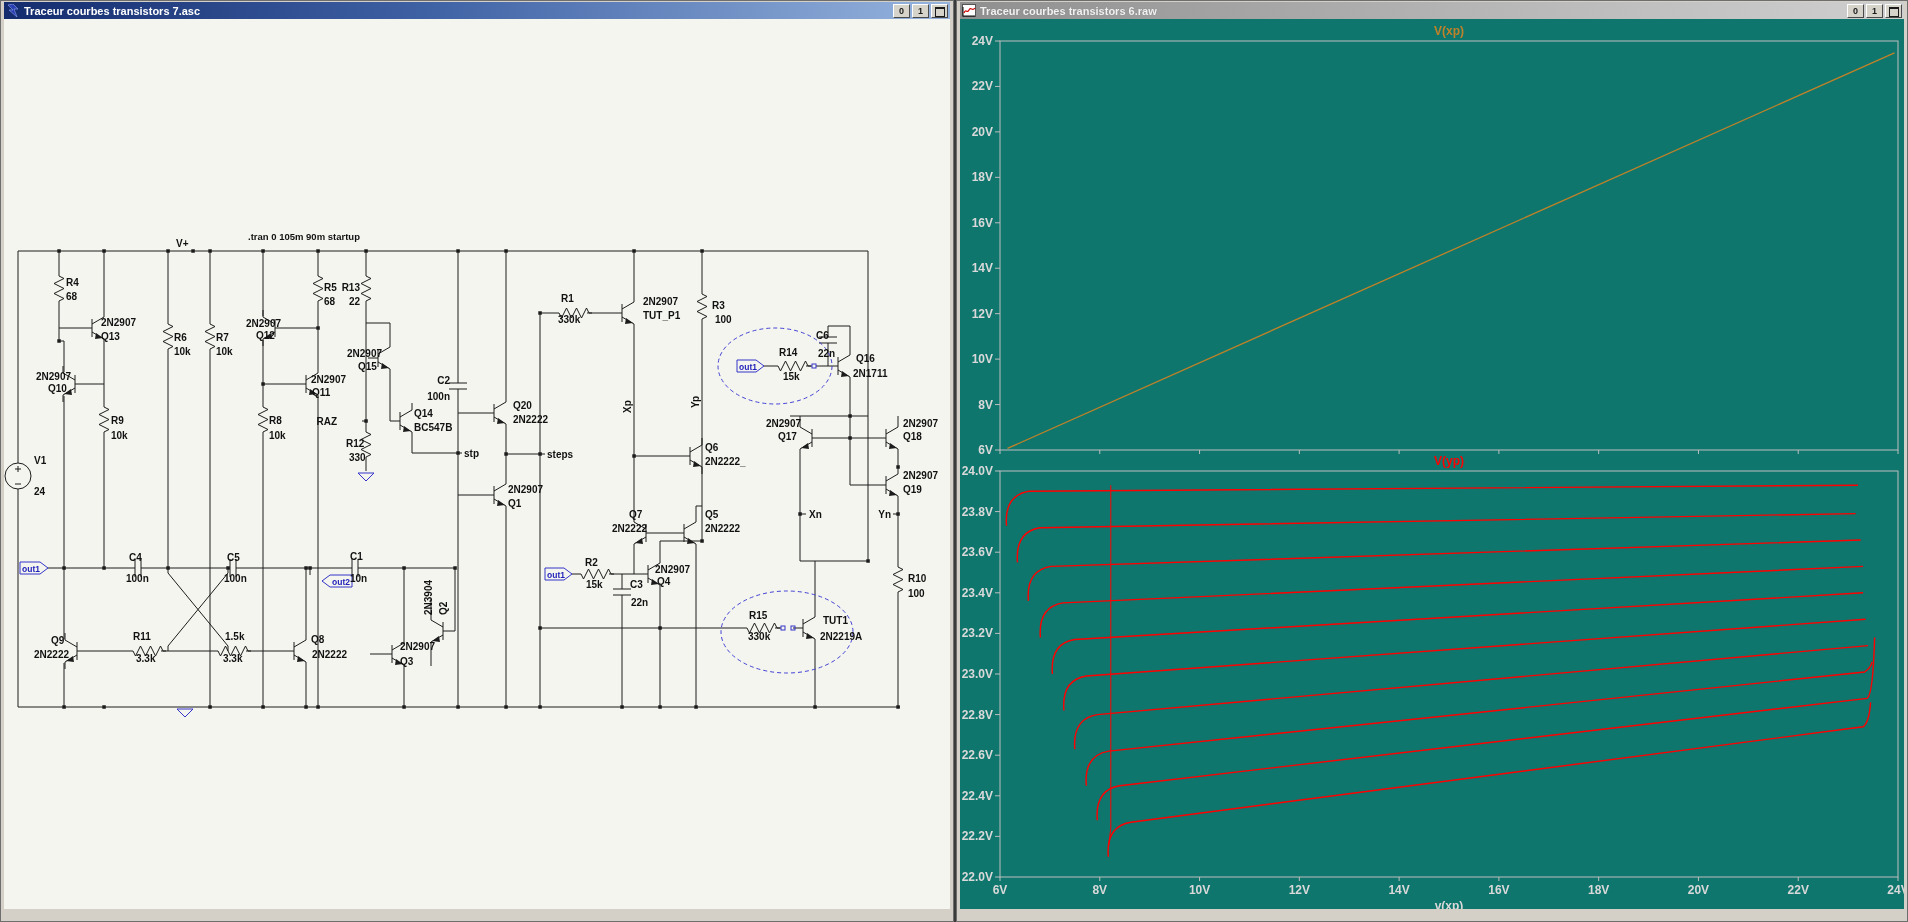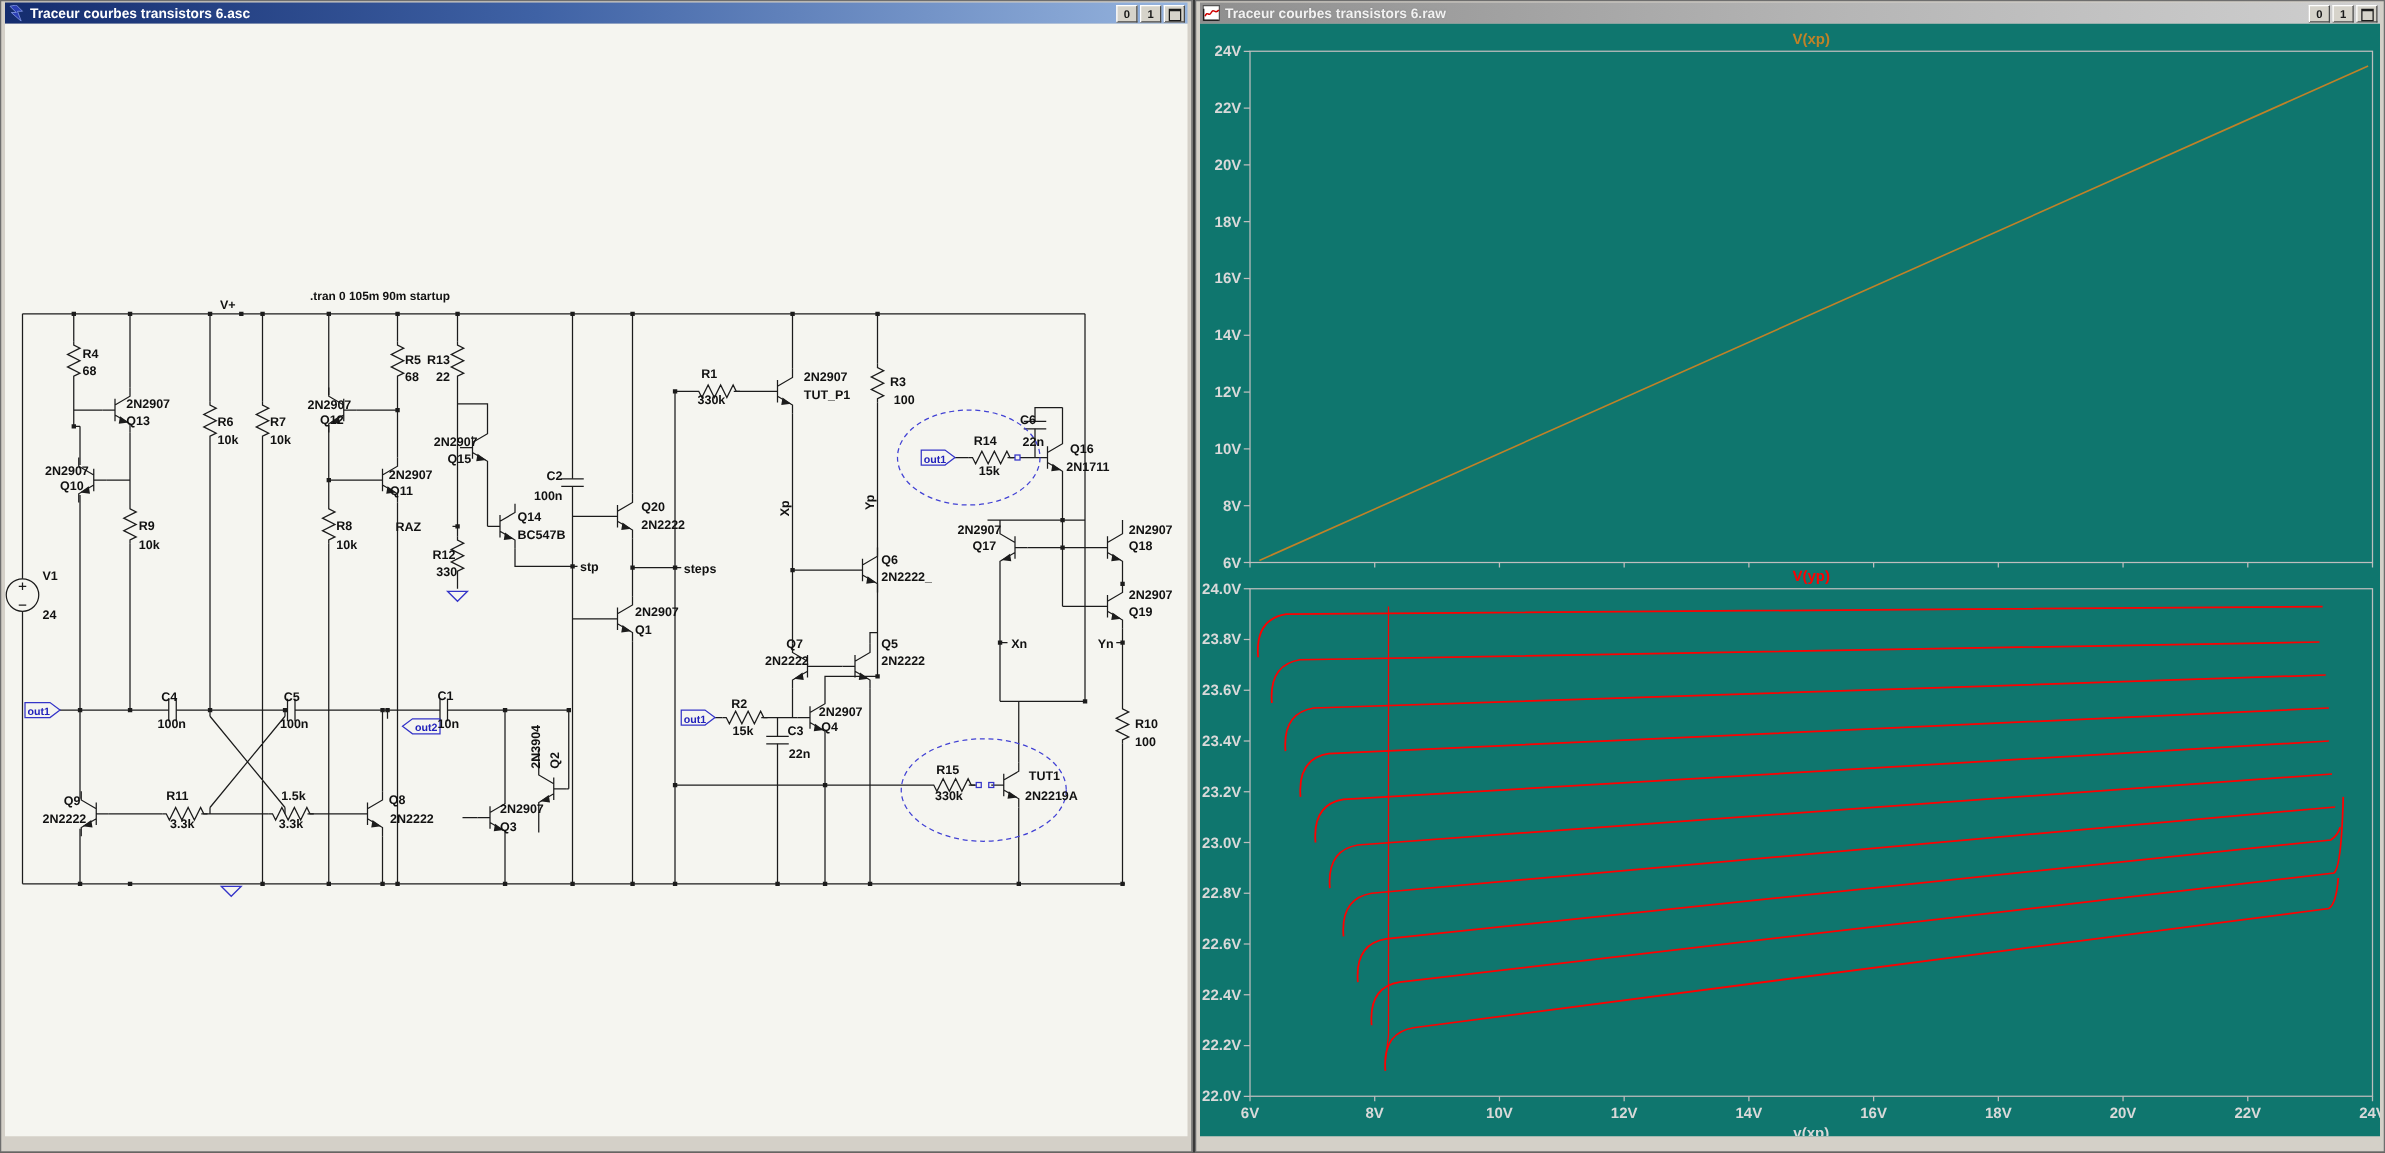--- a/index.html
+++ b/index.html
@@ -42,21 +42,21 @@
 </head>
 <body>
 
 <div id="stage">
 
   <div class="window" id="win-left">
     <div class="titlebar">
       <svg class="tb-icon" viewBox="0 0 14 13">
         <polygon points="7,0 12,5 8,5 11,13 3,6 7,6 2,1" fill="#2a3fb4" stroke="#7f95e0" stroke-width="0.7"></polygon>
       </svg>
-      <span class="tb-title">Traceur courbes transistors 6.asc</span>
+      <span class="tb-title">Traceur courbes transistors 7.asc</span>
       <span class="tb-btn">0</span>
       <span class="tb-btn">1</span>
       <span class="tb-btn">
           <span class="maxglyph"></span>
         </span>
     </div>
     <div class="content">
       <svg width="946" height="890" viewBox="4 18 946 890">
         <defs>
           <g id="res-v">

